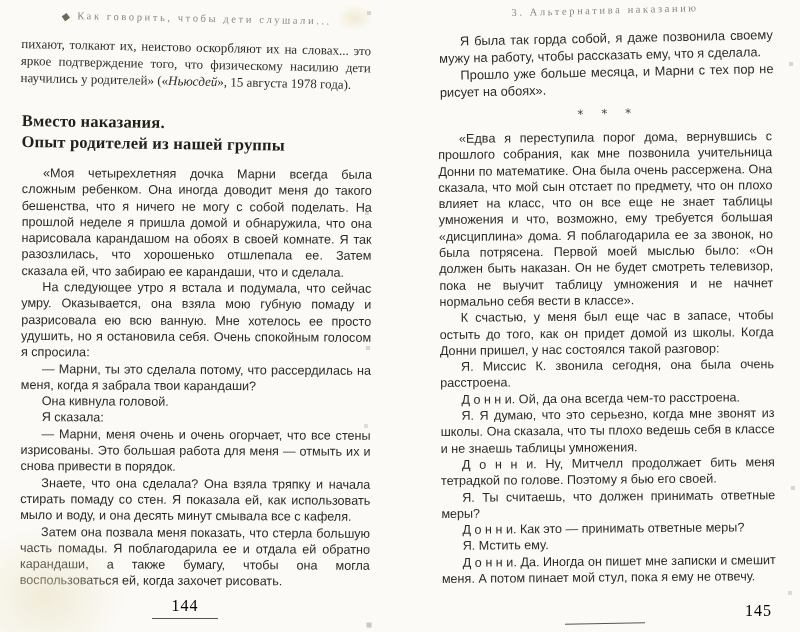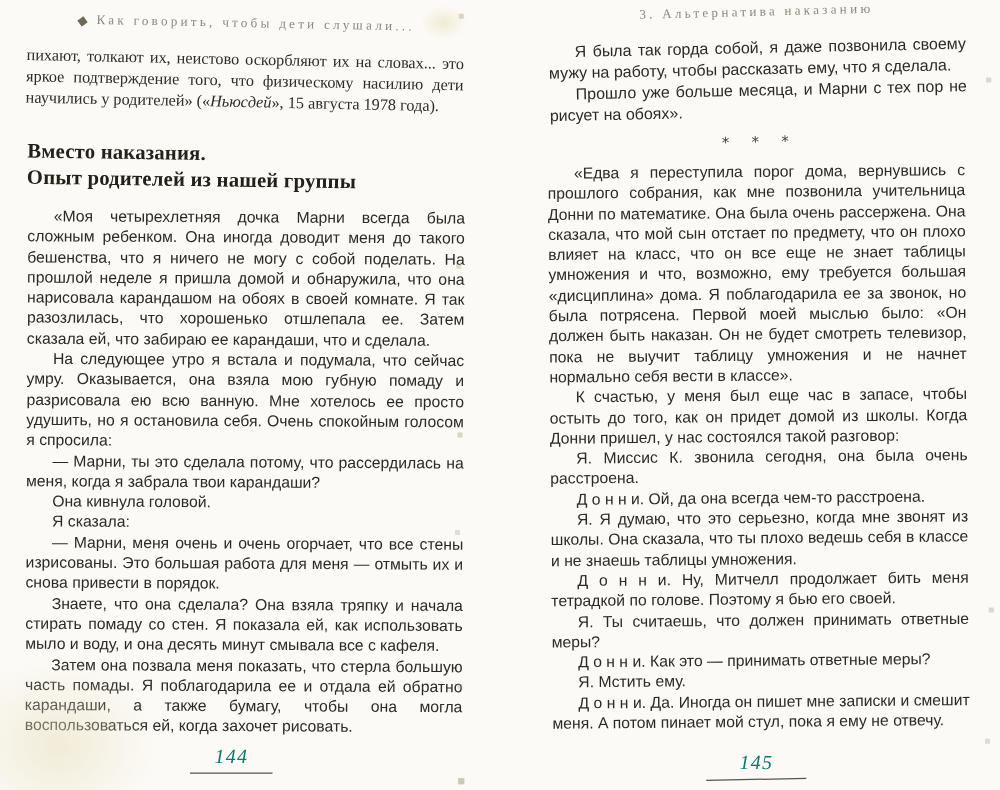--- a/index.html
+++ b/index.html
@@ -55,24 +55,24 @@
 
   
   .divider{
     text-align:center;font-size:12px;letter-spacing:7px;color:#3f3e3a;
     margin:10px 0 6px 0;font-family:"DejaVu Sans",sans-serif;
   }
 
   
   .pagenum{
     position:absolute;text-align:center;
-    font-family:"Liberation Serif",serif;font-size:16px;letter-spacing:1px;color:#0f766e;font-style:italic;
+    font-family:"Liberation Serif",serif;font-size:16px;letter-spacing:1px;color:#000000;
   }
   .pagenum-left{bottom:13px;left:22px;width:326px;}
-  .pagenum-right{bottom:8px;left:38px;width:334px;}
+  .pagenum-right{bottom:8px;left:38px;width:334px;text-align:right;}
   .pagenum .rule{display:block;margin:3px auto 0;border-top:1.4px solid #55544e;}
   .pagenum-left .rule{width:66px;}
   .pagenum-right .rule{width:80px;transform:rotate(-1.2deg);}
 
   
   .stain-corner{position:absolute;left:-34px;bottom:-34px;width:160px;height:140px;pointer-events:none;
     background:radial-gradient(ellipse at center,rgba(233,224,191,.55),rgba(233,224,191,0) 70%);}
   .stain-top{position:absolute;left:336px;top:4px;width:38px;height:28px;pointer-events:none;
     background:radial-gradient(ellipse at center,rgba(231,221,180,.5),rgba(231,221,180,0) 70%);}
   .specks{position:absolute;left:0;top:0;width:2px;height:2px;background:transparent;pointer-events:none;

